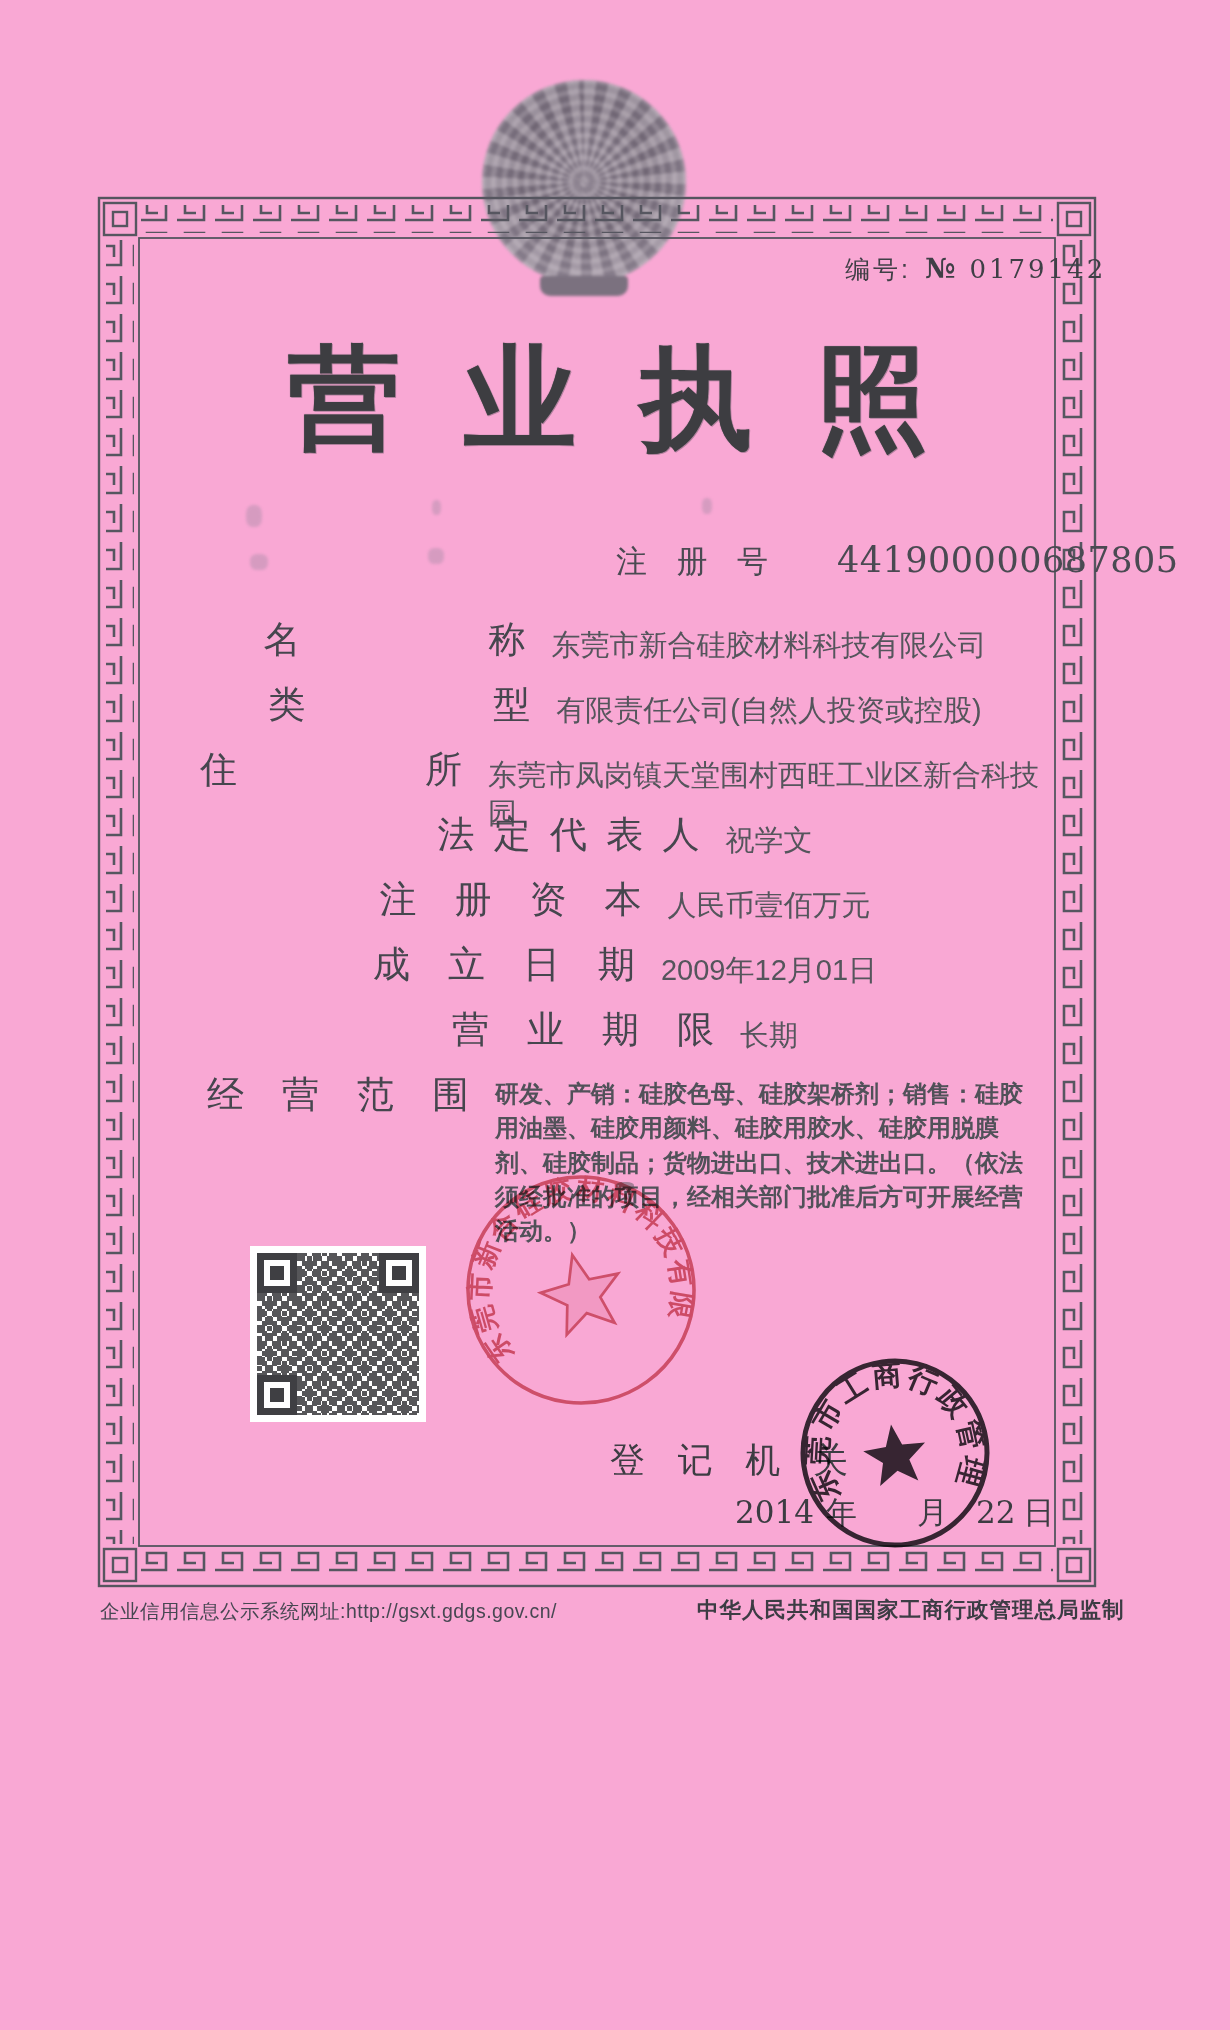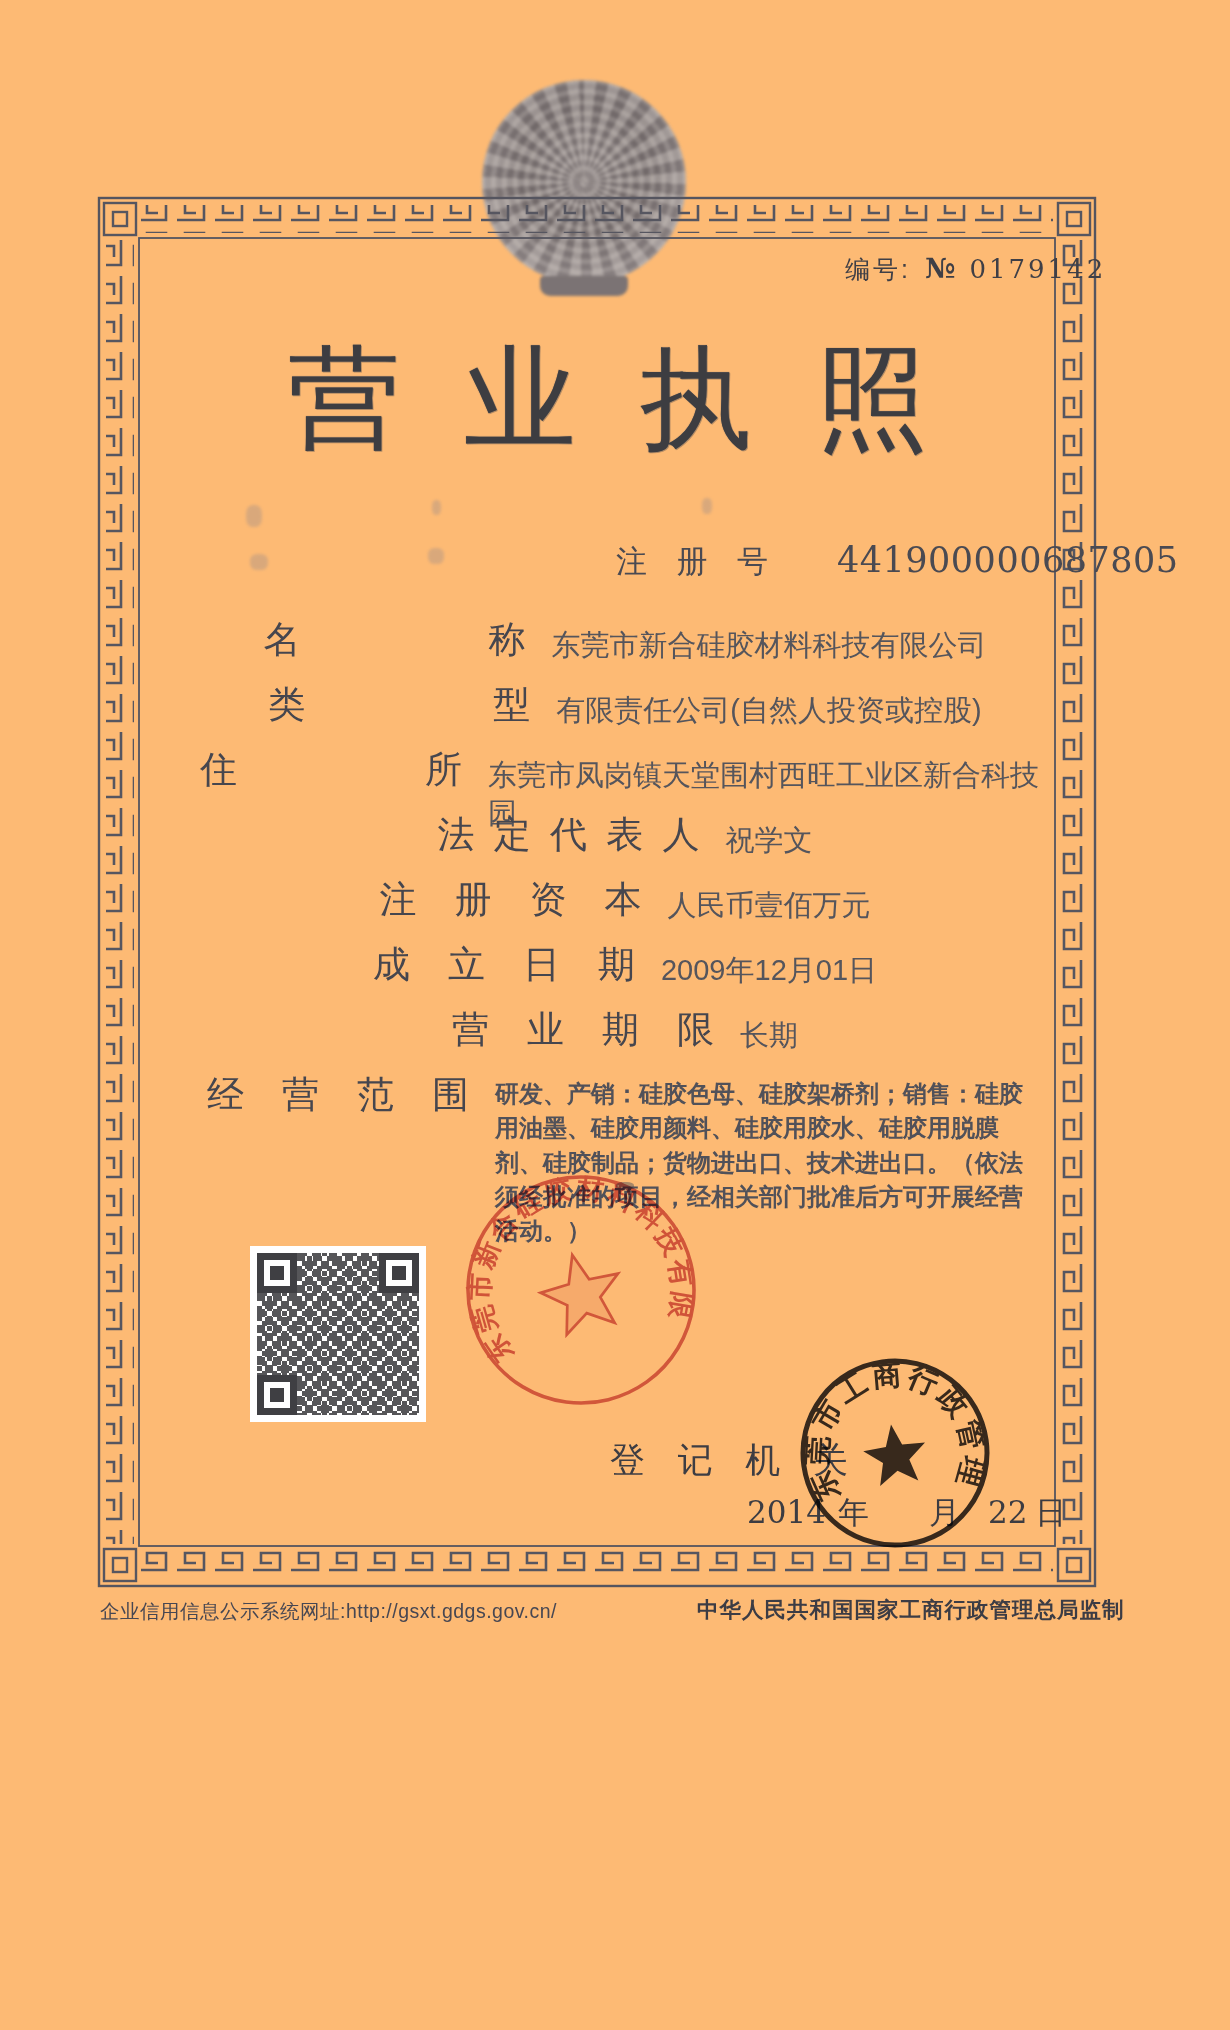--- a/index.html
+++ b/index.html
@@ -1,18 +1,18 @@
 <!DOCTYPE html>
 <html><head>
 <meta charset="utf-8">
 <style>
   html,body{margin:0;padding:0;background:#ffffff;}
   .page{
     position:relative;width:1230px;height:2030px;overflow:hidden;
-    background:#fdba74;
+    background:#f9a8d4;
     font-family:"Liberation Sans", sans-serif;
     color:#45454d;
   }
   
   .barcode{
     position:absolute;left:128px;top:66px;width:210px;height:112px;
     transform:rotate(-1.5deg);
     background:
       repeating-linear-gradient(0deg, rgba(255,255,255,.45) 0 2px, transparent 2px 5px),
       repeating-linear-gradient(90deg,#2e2e30 0 3px,#f2f1ee 3px 5px,#343436 5px 9px,#e9e8e4 9px 11px,#29292b 11px 15px,#f4f3f0 15px 16px,#303032 16px 21px,#ececе8 21px 23px);
@@ -44,21 +44,21 @@
   .serial{
     position:absolute;left:845px;top:252px;display:flex;align-items:baseline;
     color:#3f3f46;z-index:3;
   }
   .serial .lbl{font-size:25px;letter-spacing:3px;}
   .serial .nosign{font-family:"DejaVu Serif",serif;font-weight:bold;font-size:28px;margin-left:14px;}
   .serial .num{font-family:"DejaVu Serif",serif;font-size:26px;letter-spacing:3px;margin-left:14px;}
   
   .title{
     position:absolute;left:288px;top:332px;
-    font-size:112px;font-weight:400;letter-spacing:64px;line-height:1.2;
+    font-size:112px;font-weight:700;letter-spacing:64px;line-height:1.2;
     color:#3d3d41;text-shadow:0 0 1px #55555a, 1px 1px 0 rgba(70,70,75,.35);
     white-space:nowrap;
     text-align:right;
   }
   
   .regno{position:absolute;left:616px;top:540px;display:flex;align-items:baseline;z-index:3;gap:29px;}
   .regno .lbl{width:152px;font-size:31px;color:#4a4a52;text-align:justify;text-align-last:justify;}
   .regno .val{font-family:"DejaVu Serif",serif;font-size:35px;color:#4a4a52;margin-left:40px;letter-spacing:.5px;}
   
   .fields{position:absolute;left:200px;top:618px;width:850px;z-index:2;}
@@ -89,21 +89,21 @@
   .qr .f-tl{left:7px;top:7px;}
   .qr .f-tr{right:7px;top:7px;}
   .qr .f-bl{left:7px;bottom:7px;}
   
   .seal-red{position:absolute;left:450px;top:1156px;transform:rotate(-14deg);z-index:4;mix-blend-mode:multiply;opacity:.92;}
   .seal-black{position:absolute;left:792px;top:1350px;transform:rotate(-8deg);z-index:4;mix-blend-mode:multiply;opacity:.95;}
   
   .registry{position:absolute;left:610px;top:1437px;width:238px;font-size:35px;color:#3d3d43;
     text-align:justify;text-align-last:justify;z-index:2;}
   .issue-date{position:absolute;left:735px;top:1492px;font-size:31px;color:#3c3c42;z-index:1;white-space:nowrap;}
-  .issue-date .num{font-family:"DejaVu Serif",serif;margin-left:12px;}
+  .issue-date .num{font-family:"DejaVu Serif",serif;}
   .issue-date .u1{margin-left:12px;}
   .issue-date .u2{margin-left:60px;}
   .issue-date .d{margin-left:28px;}
   .issue-date .u3{margin-left:8px;}
   
   .footer-left{position:absolute;left:100px;top:1598px;font-size:19.5px;color:#474752;letter-spacing:.5px;}
   .footer-right{position:absolute;left:697px;top:1595px;font-size:21.5px;color:#3c3c44;letter-spacing:1px;font-weight:600;}
   
   .smudge{position:absolute;background:#7d7d90;border-radius:40%;filter:blur(1.5px);opacity:.28;}
 </style>

